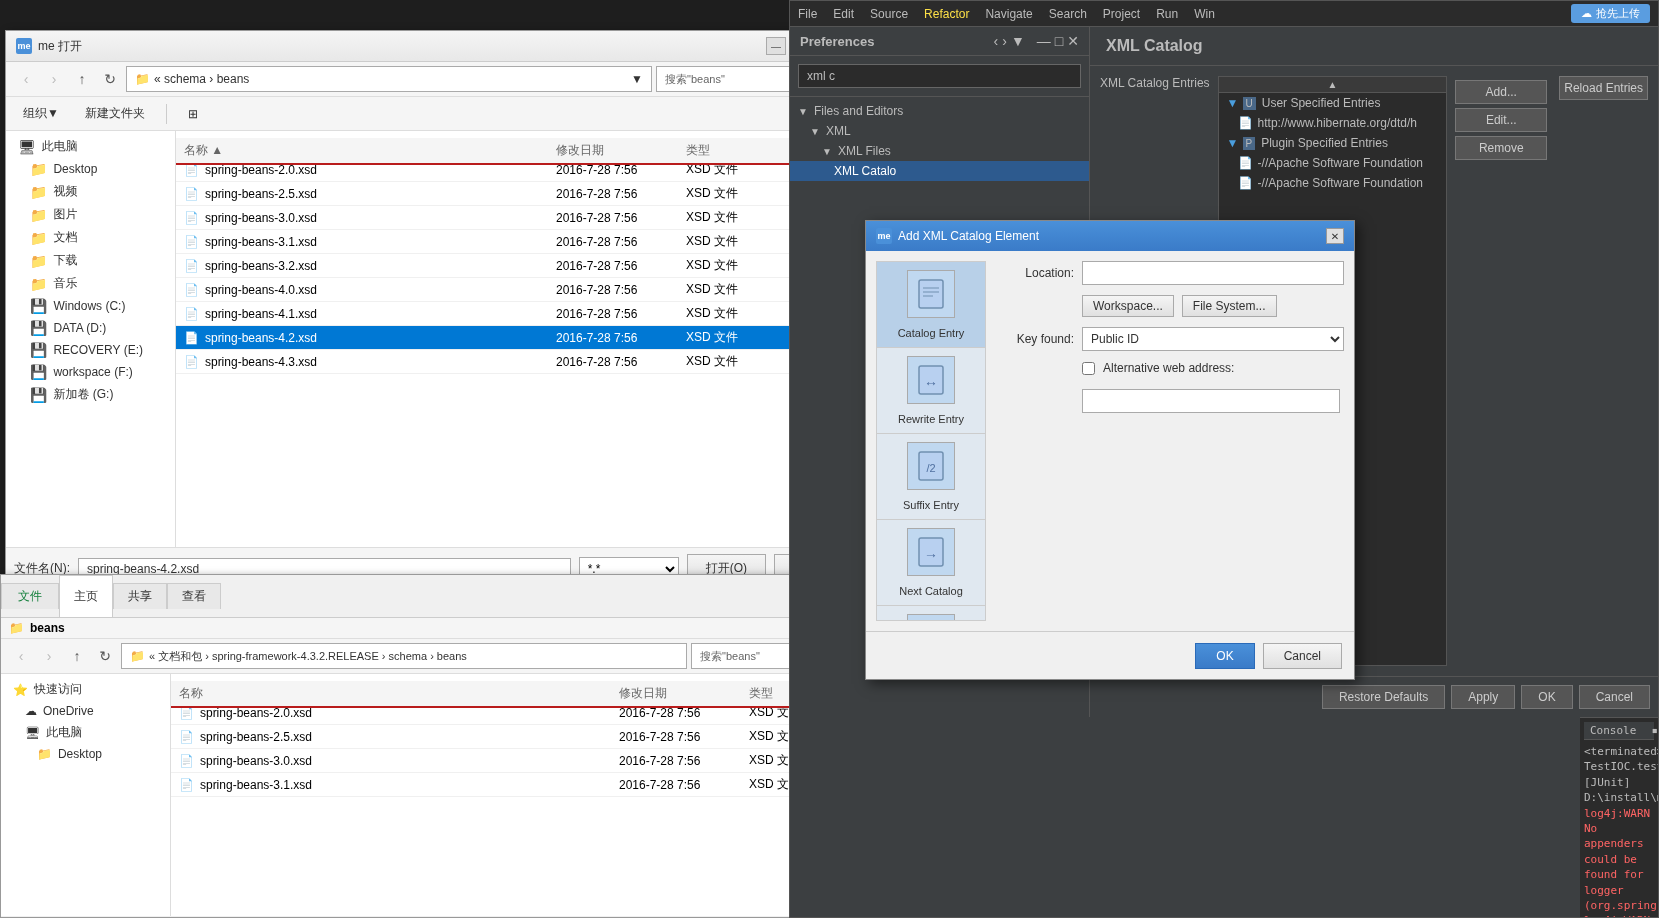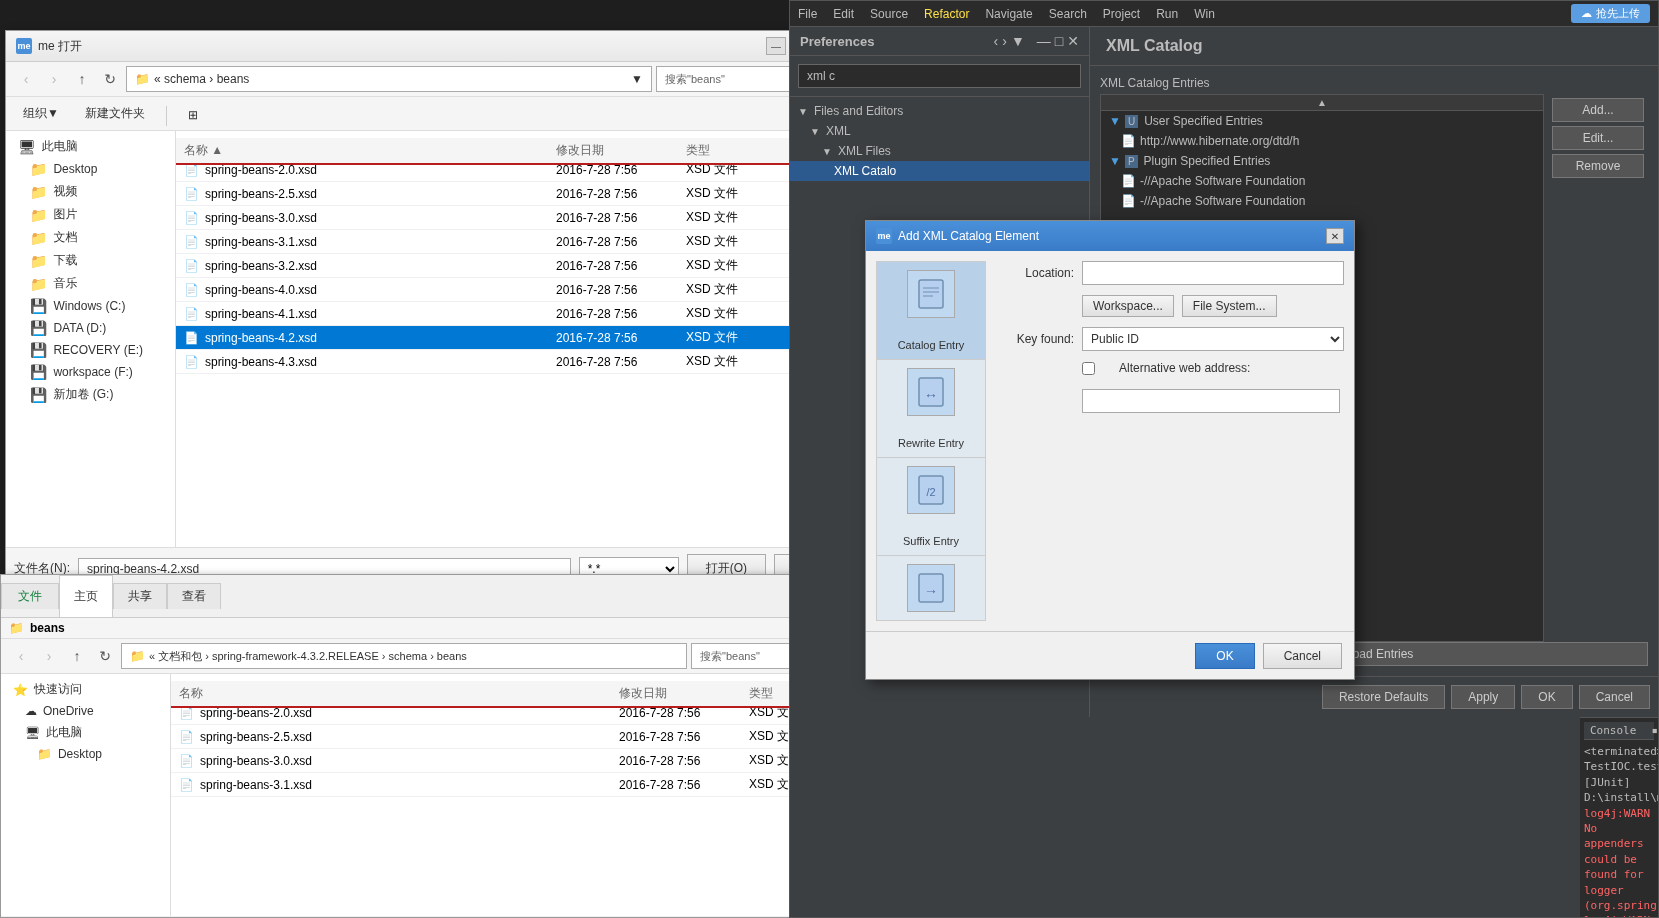--- a/index.html
+++ b/index.html
@@ -94,21 +94,21 @@
       width: 180px;
       font-size: 12px;
       color: #555;
     }
 
     
     .toolbar {
       background: #f5f5f5;
       padding: 4px 8px;
       display: flex;
-      align-items: flex-end;
+      align-items: center;
       gap: 8px;
       border-bottom: 1px solid #ddd;
     }
 
     .toolbar-btn {
       padding: 3px 8px;
       background: transparent;
       border: 1px solid transparent;
       cursor: pointer;
       font-size: 12px;
@@ -286,21 +286,21 @@
       border-bottom: 1px solid #555;
       font-size: 16px;
       color: #bbbbbb;
       font-weight: bold;
     }
 
     .xml-catalog-body {
       flex: 1;
       overflow-y: auto;
       padding: 10px;
-      display: flex; flex-direction: column; 
+      display: flex; flex-direction: row; gap: 8px;
     }
 
     .catalog-section-title {
       font-size: 12px;
       color: #bbbbbb;
       margin-bottom: 4px;
     }
 
     .catalog-tree {
       border: 1px solid #555;
@@ -399,21 +399,21 @@
       width: 110px;
       background: #e0e8f0;
       border: 1px solid #ccc;
       display: flex; flex-direction: column;
       overflow-y: auto;
     }
 
     .catalog-type-item {
       padding: 8px 0;
       cursor: pointer;
-      display: flex; flex-direction: column; align-items: center; gap: 21px;
+      display: flex; flex-direction: column; align-items: center; gap: 9px;
       font-size: 11px;
       color: #333;
       border-bottom: 1px solid #ccc;
     }
     .catalog-type-item.selected { background: #b8d0e8; }
 
     .catalog-type-icon {
       width: 48px; height: 48px;
       background: #c0d8f0;
       border: 1px solid #aaa;
@@ -461,21 +461,21 @@
       flex: 1;
       background: white;
       border: 1px solid #aaa;
       padding: 3px 4px;
       font-size: 12px;
       color: #333;
       height: 24px;
     }
 
     .form-checkbox-row {
-      display: flex; align-items: flex-end; gap: 24px;
+      display: flex; align-items: flex-end; gap: 8px;
     }
 
     .form-checkbox {
       margin: 0;
     }
 
     .form-alt-input {
       width: 100%;
       background: white;
       border: 1px solid #aaa;

